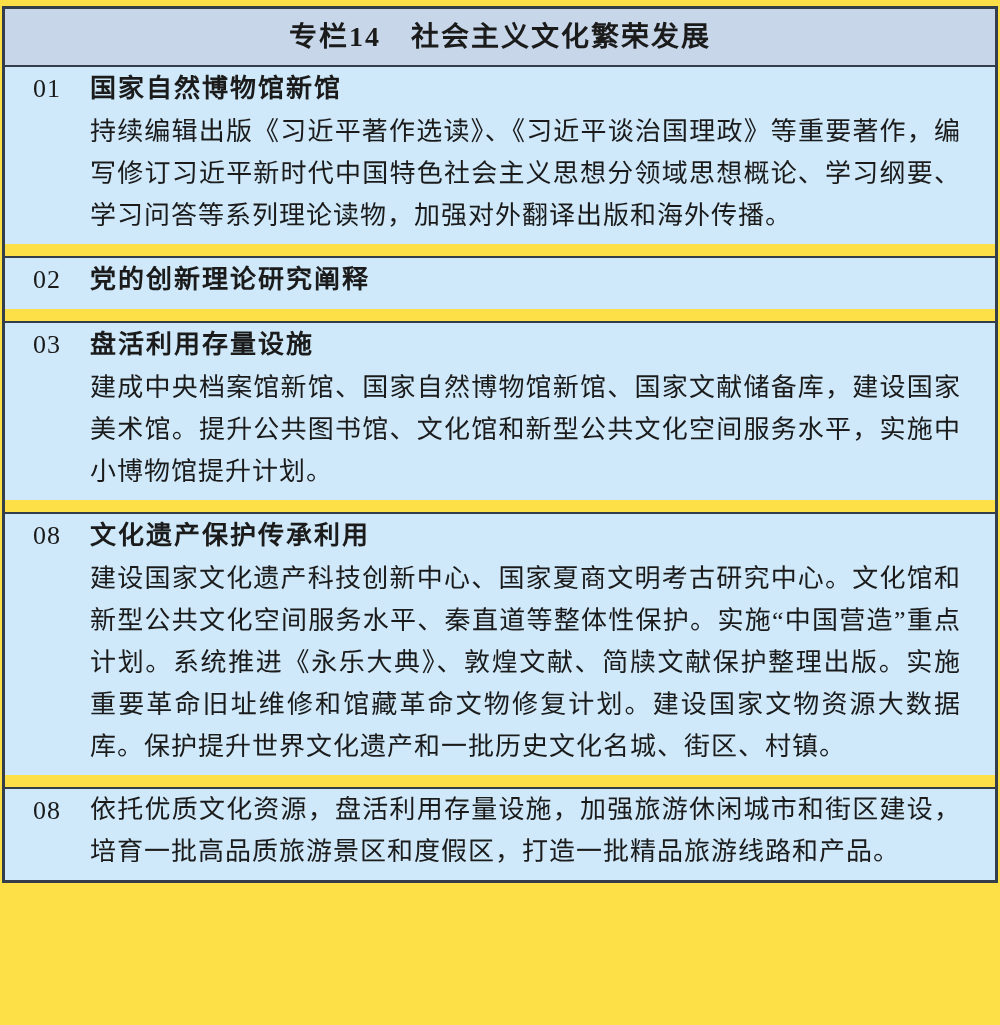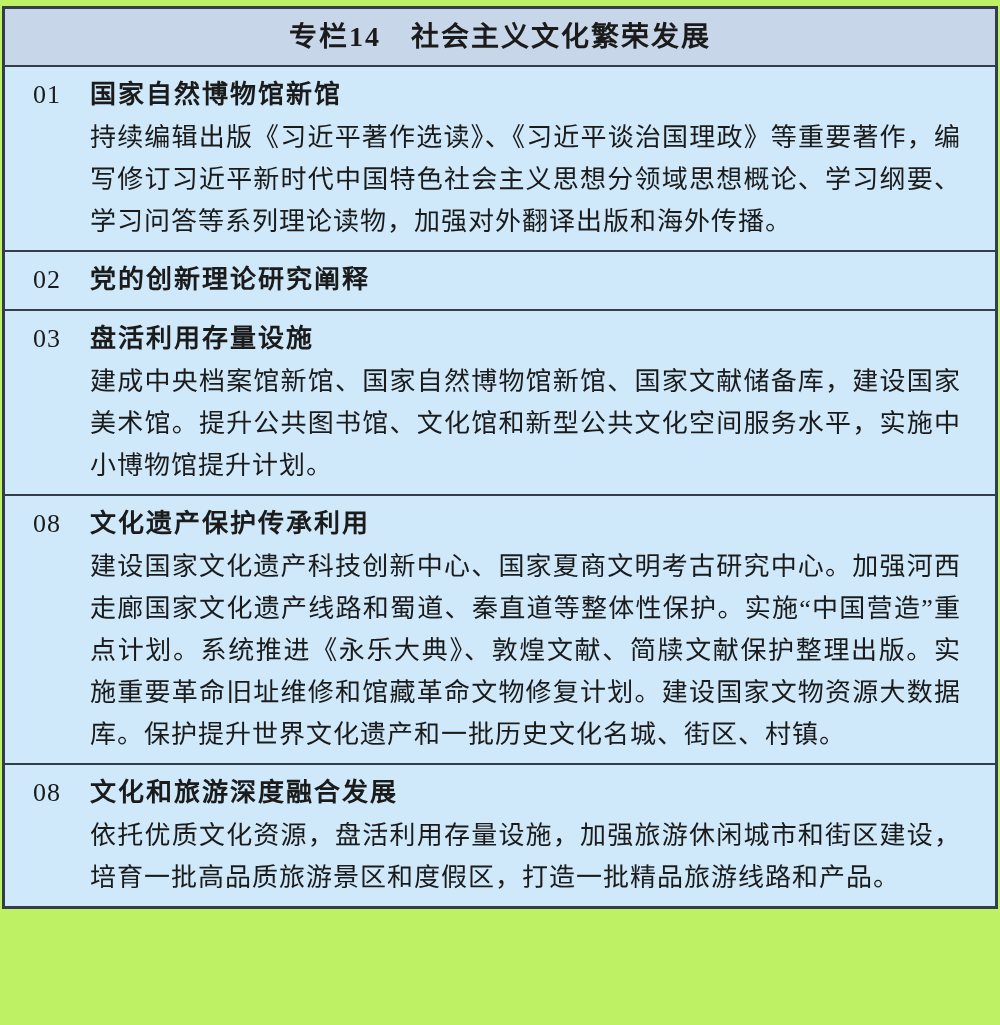--- a/index.html
+++ b/index.html
@@ -10,21 +10,21 @@
   }
   body {
     font-family: "Liberation Serif", "DejaVu Serif", serif;
     color: #1b1b1b;
   }
   .page {
     width: 1000px;
     height: 1025px;
     box-sizing: border-box;
     padding: 6px 2px 12px 2px;
-    background: #bef264;
+    background: #fde047;
   }
   .panel {
     box-sizing: border-box;
     border: 3px solid #333e4a;
     width: 100%;
   }
   .panel-header {
     background: #c7d7e9;
     border-bottom: 2px solid #333e4a;
     text-align: center;
@@ -33,24 +33,25 @@
   .panel-title {
     font-size: 28px;
     font-weight: bold;
     line-height: 38px;
     letter-spacing: 2px;
   }
   .section {
     background: #cfe9fa;
     display: grid;
     grid-template-columns: 57px 1fr;
-    padding: 6px 34px 7px 28px;
+    padding: 0 34px 7px 28px;
   }
   .section + .section {
     border-top: 2px solid #333e4a;
+    margin-top: 12px;
   }
   .section-number {
     font-size: 26px;
     line-height: 44px;
     letter-spacing: 1px;
   }
   .section-heading {
     font-size: 26px;
     font-weight: bold;
     line-height: 44px;
@@ -87,23 +88,22 @@
 
     <div class="section">
       <div class="section-number">03</div>
       <div class="section-heading">盘活利用存量设施</div>
       <div class="section-body">建成中央档案馆新馆、国家自然博物馆新馆、国家文献储备库，建设国家美术馆。提升公共图书馆、文化馆和新型公共文化空间服务水平，实施中小博物馆提升计划。</div>
     </div>
 
     <div class="section">
       <div class="section-number">08</div>
       <div class="section-heading">文化遗产保护传承利用</div>
-      <div class="section-body">建设国家文化遗产科技创新中心、国家夏商文明考古研究中心。加强河西走廊国家文化遗产线路和蜀道、秦直道等整体性保护。实施“中国营造”重点计划。系统推进《永乐大典》、敦煌文献、简牍文献保护整理出版。实施重要革命旧址维修和馆藏革命文物修复计划。建设国家文物资源大数据库。保护提升世界文化遗产和一批历史文化名城、街区、村镇。</div>
+      <div class="section-body">建设国家文化遗产科技创新中心、国家夏商文明考古研究中心。文化馆和新型公共文化空间服务水平、秦直道等整体性保护。实施“中国营造”重点计划。系统推进《永乐大典》、敦煌文献、简牍文献保护整理出版。实施重要革命旧址维修和馆藏革命文物修复计划。建设国家文物资源大数据库。保护提升世界文化遗产和一批历史文化名城、街区、村镇。</div>
     </div>
 
     <div class="section">
       <div class="section-number">08</div>
-      <div class="section-heading">文化和旅游深度融合发展</div>
       <div class="section-body">依托优质文化资源，盘活利用存量设施，加强旅游休闲城市和街区建设，培育一批高品质旅游景区和度假区，打造一批精品旅游线路和产品。</div>
     </div>
 
   </div>
 </div>
 
 </body></html>

